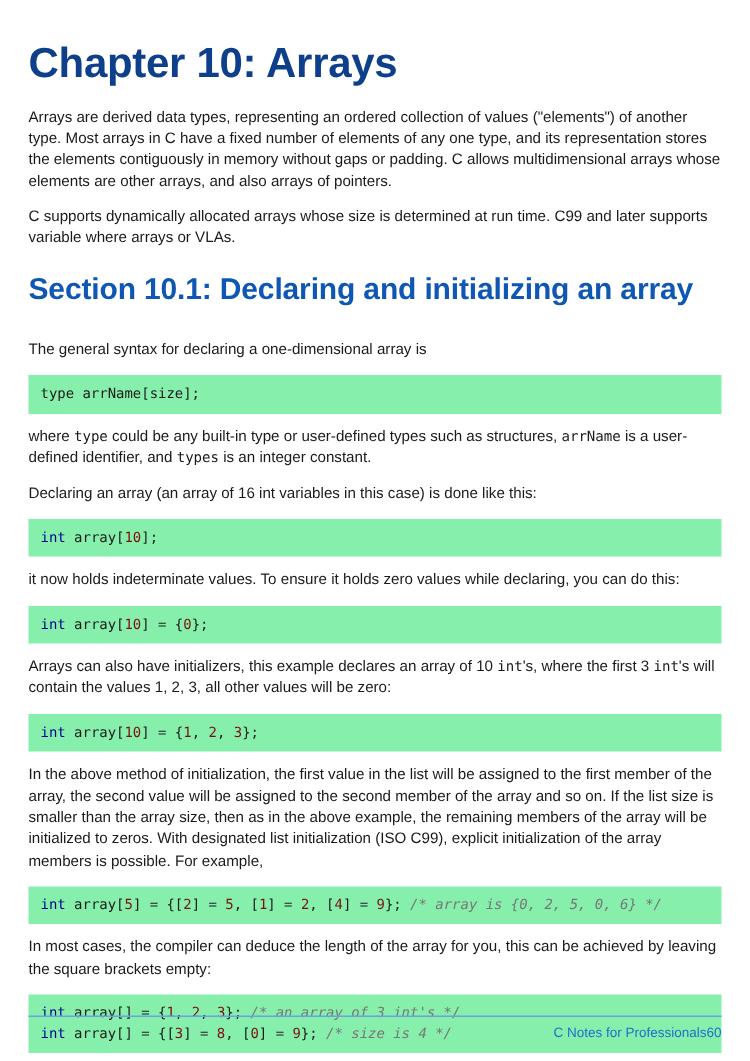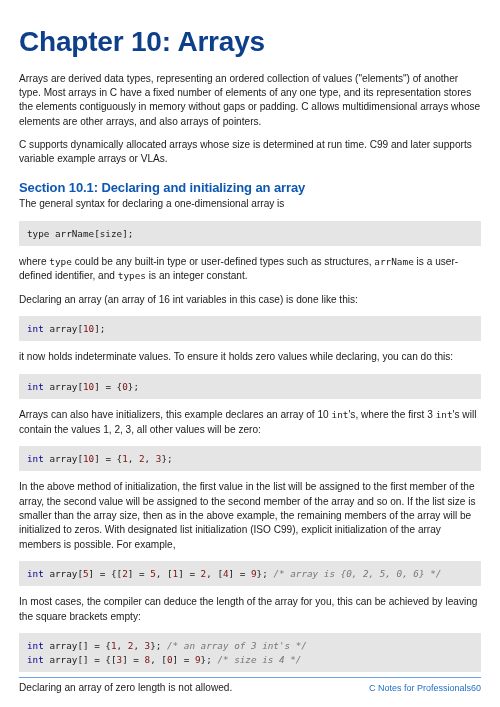--- a/index.html
+++ b/index.html
@@ -18,31 +18,31 @@
     font-family: "Segoe UI", Arial, sans-serif;
     color: #0e3f8a;
     font-size: 28px;
     font-weight: 700;
     margin-bottom: 10px;
     letter-spacing: -0.2px;
   }
   h2 {
     font-family: "Segoe UI", Arial, sans-serif;
     color: #0e57b3;
-    font-size: 13px;
+    font-size: 20px;
     font-weight: 700;
-    margin: 12px 0 0 0;
+    margin: 12px 0 20px 0;
     letter-spacing: -0.1px;
   }
   p {
     margin: 0 0 9px 0;
     color: #1a1a1a;
   }
   pre {
-    background: #e5e5e5;
+    background: #86efac;
     padding: 6px 8px;
     margin: 5px 0 9px 0;
     font-family: "Consolas","Menlo",monospace;
     font-size: 9.3px;
     line-height: 1.45;
     white-space: pre;
   }
   code.inline {
     font-family: "Consolas","Menlo",monospace;
     font-size: 9.4px;
@@ -62,21 +62,21 @@
     display: flex;
     justify-content: flex-end;
   }
 </style>
 </head>
 <body>
 
 <h1>Chapter 10: Arrays</h1>
 
 <p>Arrays are derived data types, representing an ordered collection of values ("elements") of another type. Most arrays in C have a fixed number of elements of any one type, and its representation stores the elements contiguously in memory without gaps or padding. C allows multidimensional arrays whose elements are other arrays, and also arrays of pointers.</p>
-<p>C supports dynamically allocated arrays whose size is determined at run time. C99 and later supports variable example arrays or VLAs.</p>
+<p>C supports dynamically allocated arrays whose size is determined at run time. C99 and later supports variable where arrays or VLAs.</p>
 
 <h2>Section 10.1: Declaring and initializing an array</h2>
 
 <p>The general syntax for declaring a one-dimensional array is</p>
 
 <pre>type arrName[size];</pre>
 
 <p>
   <span>where </span><code class="inline">type</code><span> could be any built-in type or user-defined types such as structures, </span><code class="inline">arrName</code><span> is a user-defined identifier, and </span><code class="inline">types</code><span> is an integer constant.</span>
 </p>

